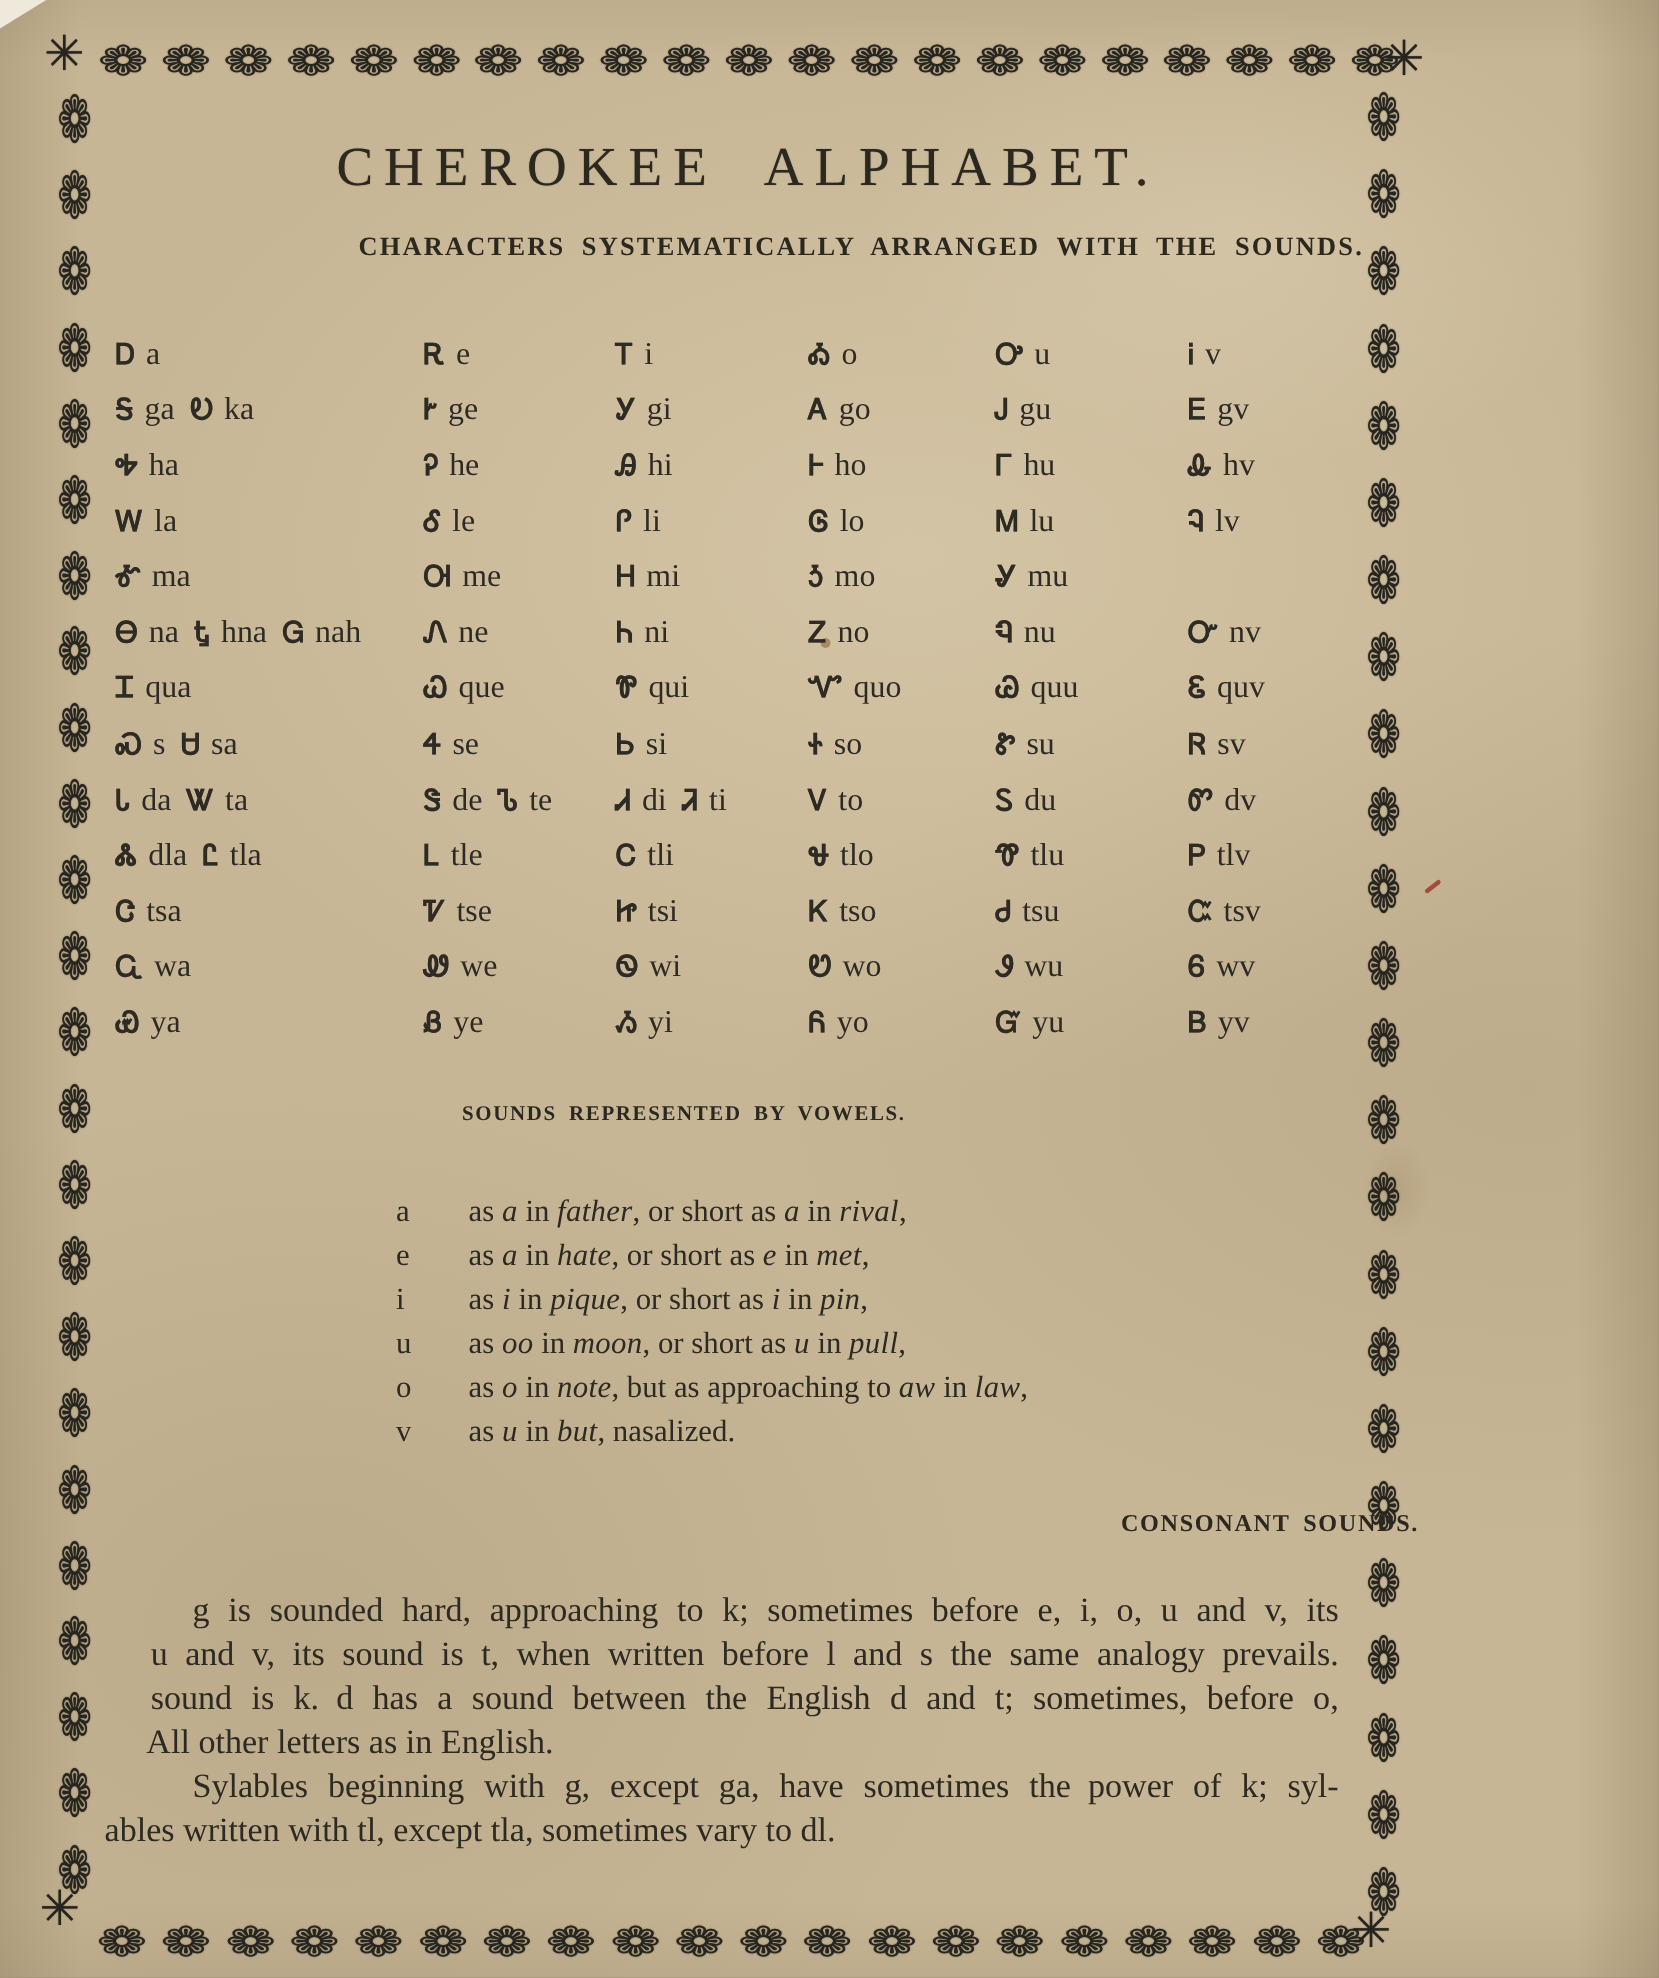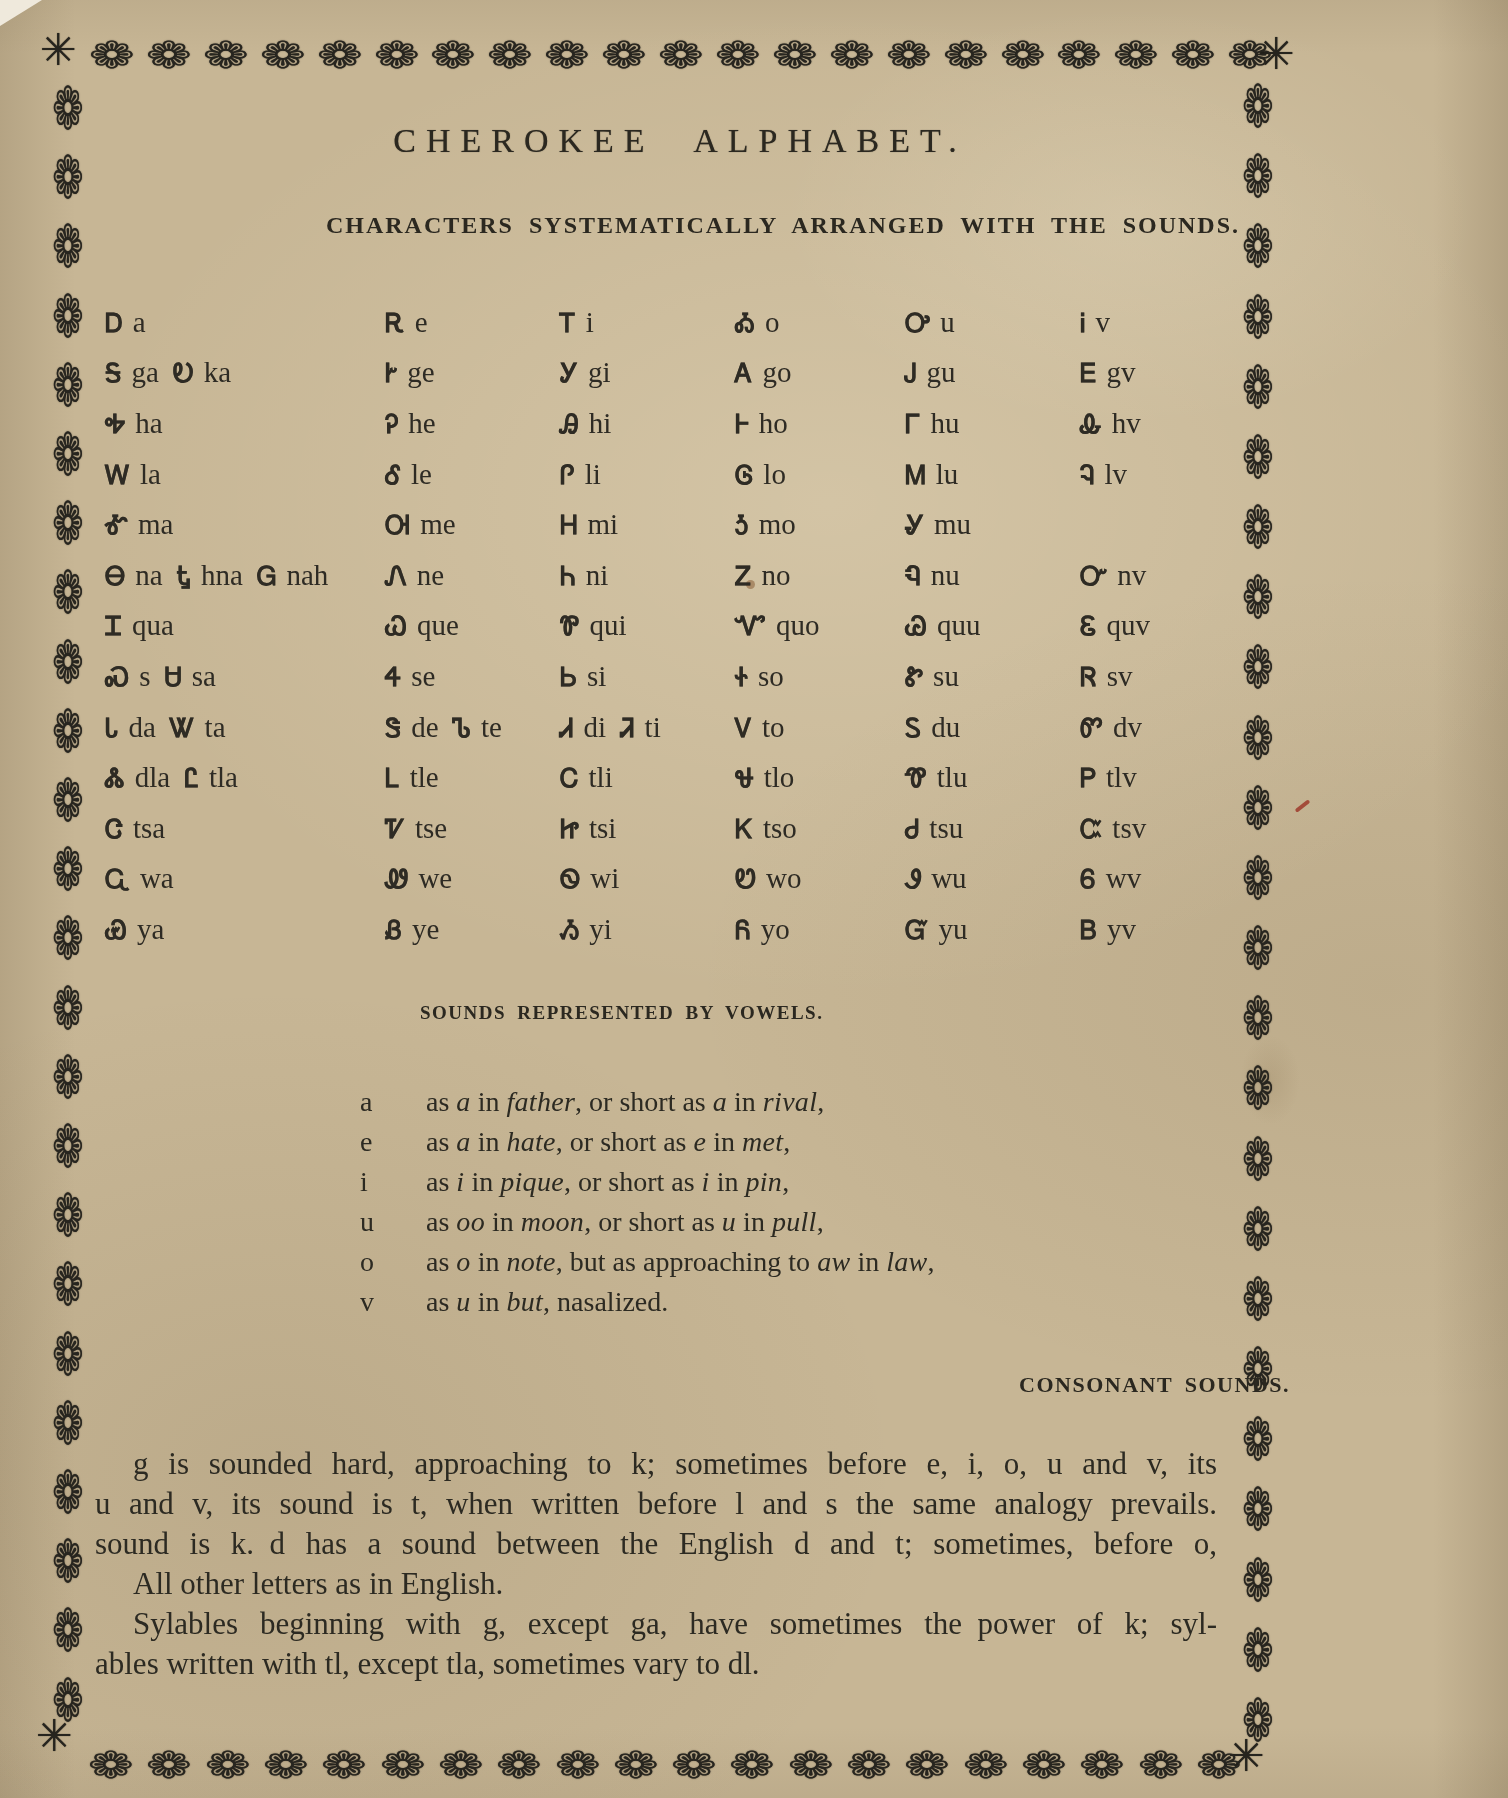--- a/index.html
+++ b/index.html
@@ -28,21 +28,21 @@
   .rosette.h{transform:scale(1.45,.98);}
   .rosette.v{transform:scale(.98,1.55);}
   .star{position:absolute;font-family:"DejaVu Sans",sans-serif;font-size:44px;line-height:1;color:#26241e;
     text-shadow:0 0 1px rgba(20,18,12,.8);}
   #star-tl{left:40px;top:28px;}
   #star-tr{left:1258px;top:32px;}
   #star-bl{left:36px;top:1714px;}
   #star-br{left:1228px;top:1734px;}
   
   .title{position:absolute;left:90px;top:122px;width:1180px;text-align:center;
-    font-size:34px;letter-spacing:10px;word-spacing:22px;color:#2b2820;
+    font-size:50px;letter-spacing:10px;word-spacing:22px;color:#2b2820;
     text-shadow:0 0 1px rgba(30,26,18,.55);}
   .subtitle{position:absolute;left:90px;top:212px;width:1150px;text-align:right;
     font-size:24px;font-weight:bold;letter-spacing:2px;word-spacing:7px;color:#2b2820;}
   
   #syllabary{position:absolute;left:105px;top:297px;width:1200px;}
   .syl-row{height:50.6px;display:grid;grid-template-columns:280px 175px 175px 170px 175px auto;align-items:center;}
   .syl-cell{white-space:nowrap;}
   .pair{display:inline-flex;align-items:baseline;margin-right:14px;}
   .glyph{font-family:"DejaVu Sans",sans-serif;font-weight:bold;font-size:26px;margin-right:10px;color:#2e2b24;
     text-shadow:0 0 .5px rgba(30,26,18,.6);}
@@ -53,21 +53,21 @@
   #vowel-lines{position:absolute;left:360px;top:1082px;font-size:28px;line-height:40px;color:#2c2a22;}
   .vowel-line{white-space:nowrap;}
   .vletter{display:inline-block;width:66px;}
   .vtext i{letter-spacing:.3px;}
   
   .cons-heading{position:absolute;left:90px;top:1372px;width:1200px;text-align:right;
     font-size:22px;font-weight:bold;letter-spacing:1.5px;word-spacing:5px;color:#2b2820;}
   #consonant-lines{position:absolute;left:95px;top:1444px;width:1122px;font-size:31px;line-height:39.9px;color:#2c2a22;}
   .cons-line{white-space:normal;}
   .cons-line.ind{text-indent:38px;}
-  .cons-line.j{text-align:justify;text-align-last:justify;}
+  .cons-line.j{text-align:justify;text-align-last:justify;margin-left:42px;}
   
   .corner-wedge{position:absolute;left:0;top:0;width:0;height:0;
     border-top:26px solid #efe9dc;border-right:42px solid transparent;}
   .red-mark{position:absolute;left:1294px;top:804px;width:17px;height:4px;background:#9e3a2a;
     transform:rotate(-38deg);border-radius:2px;opacity:.85;}
   .stain1{position:absolute;left:746px;top:580px;width:9px;height:9px;border-radius:50%;
     background:rgba(120,70,30,.45);}
   .stain2{position:absolute;left:1240px;top:1035px;width:60px;height:90px;border-radius:50%;
     background:radial-gradient(closest-side,rgba(100,75,40,.12),rgba(0,0,0,0));}
 </style>

